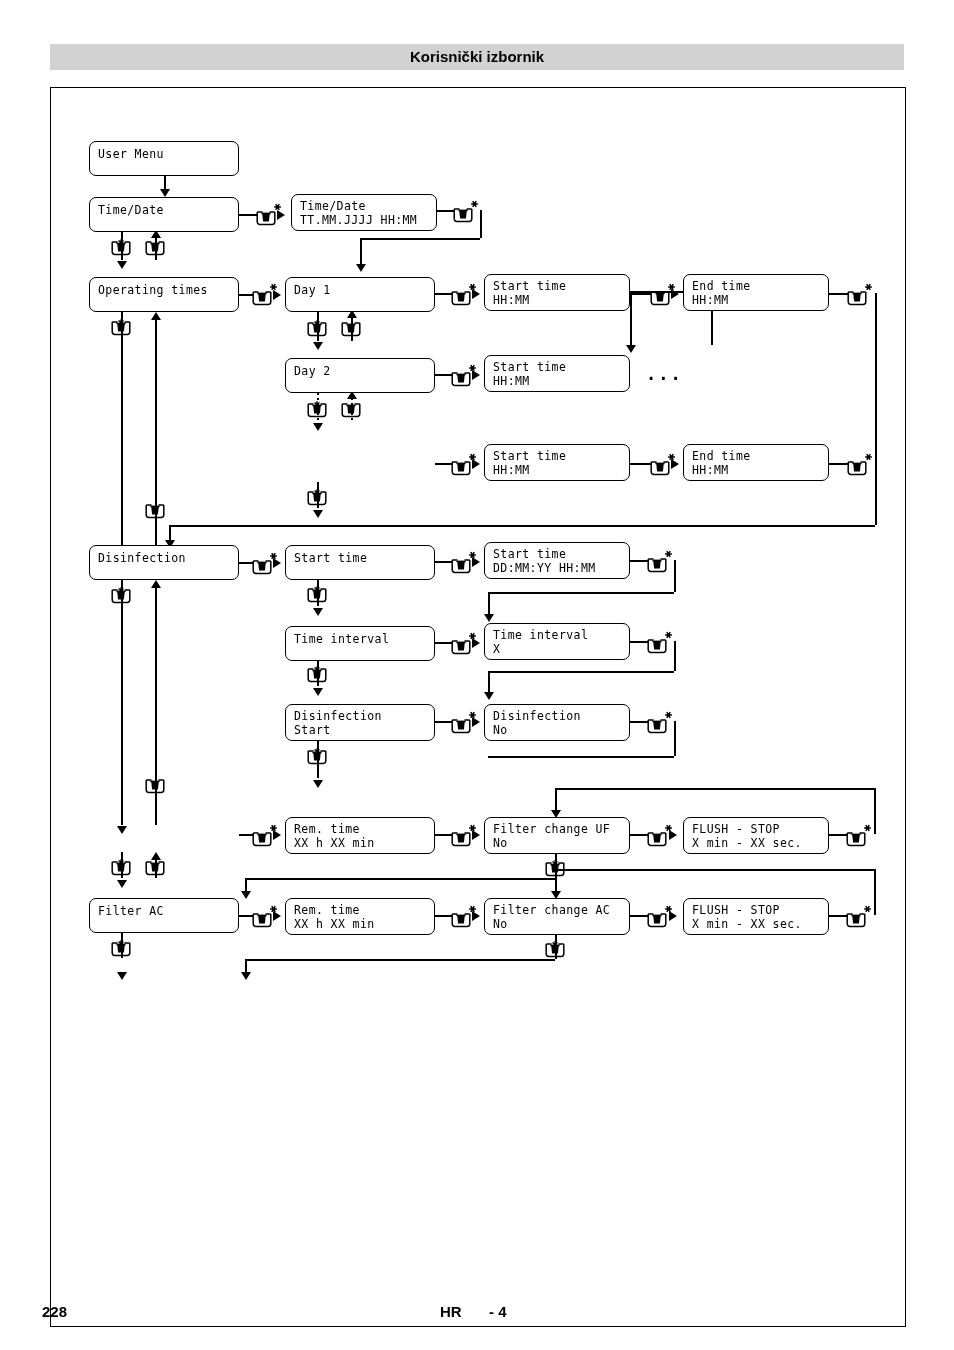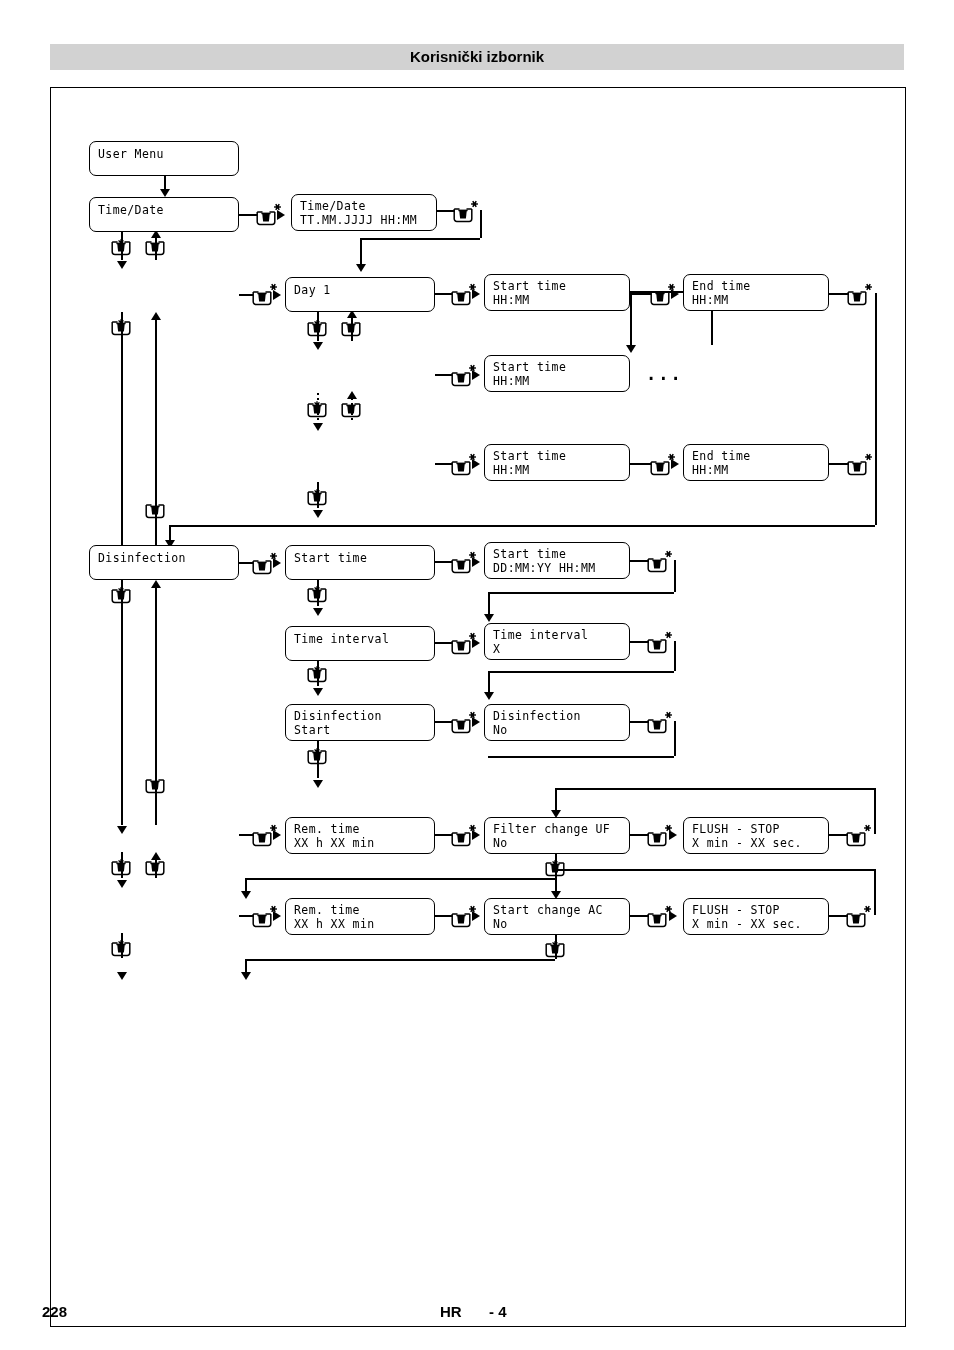--- a/index.html
+++ b/index.html
@@ -712,35 +712,41 @@
 
   <div class="lcd" style="left:38px;top:109px;width:150px;height:35px;">
     <span>Time/Date</span>
   </div>
 
   <div class="lcd two" style="left:240px;top:106px;width:146px;height:37px;">
     <span>Time/Date</span>
     <span class="l2">TT.MM.JJJJ  HH:MM</span>
   </div>
 
+  <div class="lcd" style="left:38px;top:189px;width:150px;height:35px;">
+    <span>Operating times</span>
+  </div>
 
   <div class="lcd" style="left:234px;top:189px;width:150px;height:35px;">
     <span>Day 1</span>
   </div>
 
   <div class="lcd two" style="left:433px;top:186px;width:146px;height:37px;">
     <span>Start time</span>
     <span class="l2">HH:MM</span>
   </div>
 
   <div class="lcd two" style="left:632px;top:186px;width:146px;height:37px;">
     <span>End time</span>
     <span class="l2">HH:MM</span>
   </div>
 
+  <div class="lcd" style="left:234px;top:270px;width:150px;height:35px;">
+    <span>Day 2</span>
+  </div>
 
   <div class="lcd two" style="left:433px;top:267px;width:146px;height:37px;">
     <span>Start time</span>
     <span class="l2">HH:MM</span>
   </div>
 
   <div class="ell" style="left:595px;top:276px;">...</div>
 
 
   <div class="lcd two" style="left:433px;top:356px;width:146px;height:37px;">
@@ -794,28 +800,31 @@
   <div class="lcd two" style="left:433px;top:729px;width:146px;height:37px;">
     <span>Filter change UF</span>
     <span class="l2">No</span>
   </div>
 
   <div class="lcd two" style="left:632px;top:729px;width:146px;height:37px;">
     <span>FLUSH - STOP</span>
     <span class="l2"> X min - XX sec.</span>
   </div>
 
+  <div class="lcd" style="left:38px;top:810px;width:150px;height:35px;">
+    <span>Filter AC</span>
+  </div>
 
   <div class="lcd two" style="left:234px;top:810px;width:150px;height:37px;">
     <span>Rem. time</span>
     <span class="l2">XX h XX min</span>
   </div>
 
   <div class="lcd two" style="left:433px;top:810px;width:146px;height:37px;">
-    <span>Start change AC</span>
+    <span>Filter change AC</span>
     <span class="l2">No</span>
   </div>
 
   <div class="lcd two" style="left:632px;top:810px;width:146px;height:37px;">
     <span>FLUSH - STOP</span>
     <span class="l2"> X min - XX sec.</span>
   </div>
 
 
 </div>

